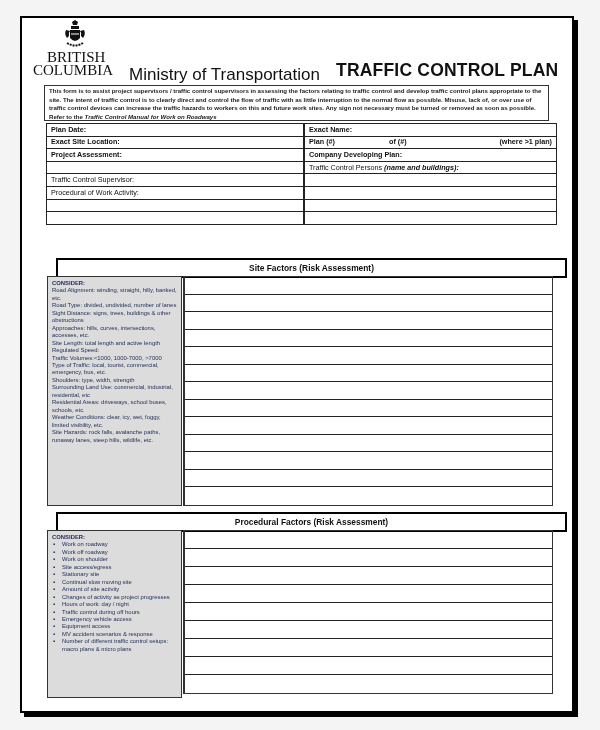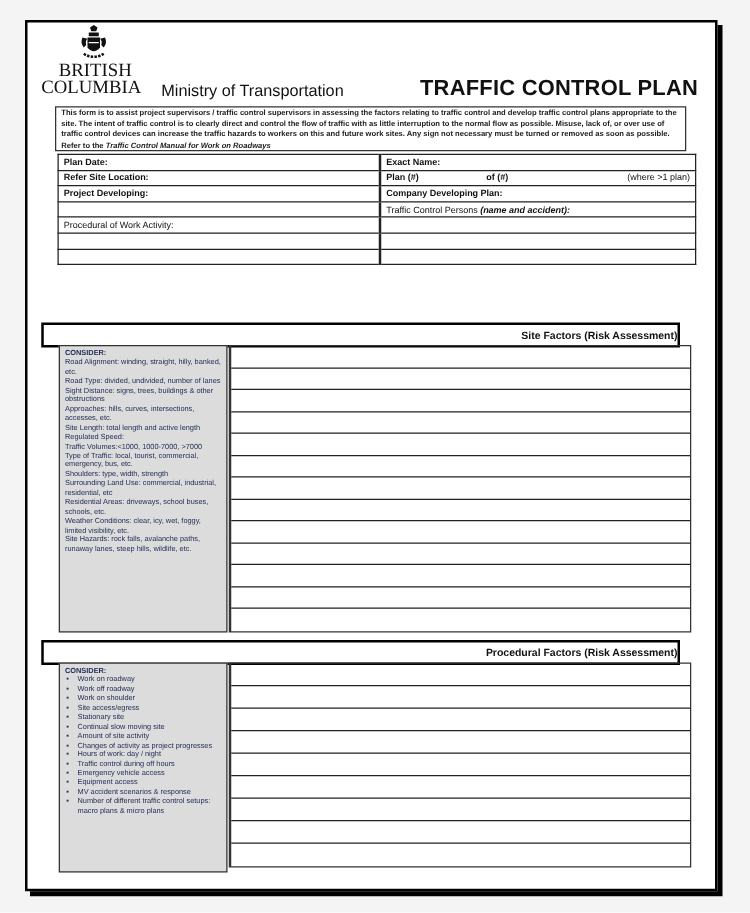--- a/index.html
+++ b/index.html
@@ -3,30 +3,30 @@
 <meta charset="utf-8">
 <style>
   html,body{margin:0;padding:0;}
   body{width:600px;height:730px;background:#f4f4f4;position:relative;overflow:hidden;font-family:"Liberation Sans",sans-serif;color:#111;}
   .page{position:absolute;left:20px;top:16px;width:550px;height:693px;background:#fff;border:2px solid #000;box-shadow:4px 4px 0 #000;}
   .abs{position:absolute;}
   .logo{left:12px;top:0px;width:92px;height:68px;}
   .crest{position:absolute;left:26px;top:2px;width:30px;height:30px;}
   .bc1{position:absolute;left:13px;top:32px;font-family:"Liberation Serif",serif;font-size:15px;letter-spacing:0px;line-height:15px;}
   .bc2{position:absolute;left:-1px;top:45px;font-family:"Liberation Serif",serif;font-size:15px;line-height:15px;}
-  .ministry{left:107px;top:47px;font-size:13px;color:#111;}
+  .ministry{left:107px;top:47px;font-size:17px;color:#111;}
   .title{left:314px;top:42px;font-size:17.5px;font-weight:bold;color:#111;letter-spacing:0.2px;}
   .intro{left:22px;top:67px;width:505px;height:36px;border:1px solid #333;background:#fff;padding:1px 4px;box-sizing:border-box;font-size:6.1px;font-weight:bold;line-height:8.6px;color:#222;}
   .intro i{font-style:italic;}
   table{border-collapse:collapse;}
   .fields{position:absolute;left:24px;top:105px;width:511px;}
   .fields td{border:1px solid #222;height:11.6px;padding:0 4px;font-size:7.2px;line-height:10px;vertical-align:middle;}
   .fields td.l{width:248px;border-right:2px solid #222;}
   .b{font-weight:bold;}
-  .sechdr{position:absolute;left:11px;width:507px;height:16px;border:2px solid #000;background:#fff;text-align:right;font-size:8.4px;font-weight:bold;line-height:16px;}
+  .sechdr{position:absolute;left:34px;width:507px;height:16px;border:2px solid #000;background:#fff;text-align:center;font-size:8.4px;font-weight:bold;line-height:16px;}
   .gray{position:absolute;left:25px;width:135px;background:#dcdcdc;border:1px solid #333;box-sizing:border-box;padding:3px 4px;font-size:5.9px;line-height:7.45px;color:#222;}
   .gray .h{font-weight:bold;}
   .lines{position:absolute;left:161px;width:370px;border:1px solid #333;border-left:2px solid #333;box-sizing:border-box;}
   .lines div{border-bottom:1px solid #222;box-sizing:border-box;}
   .lines div:last-child{border-bottom:none;}
   ul{margin:0;padding:0 0 0 10px;}
   li{list-style:none;position:relative;}
   li:before{content:"\25AA";position:absolute;left:-9px;top:0;font-size:6px;}
   .bluetext{color:#1e2a55;}
 </style>
@@ -54,30 +54,34 @@
 
   <div class="abs intro"><span>This form is to assist project supervisors / traffic control supervisors in assessing the factors relating to traffic control and develop traffic control plans appropriate to the site.  The intent of traffic control is to clearly direct and control the flow of traffic with as little interruption to the normal flow as possible.  Misuse, lack of, or over use of traffic control devices can increase the traffic hazards to workers on this and future work sites.  Any sign not necessary must be turned or removed as soon as possible.  Refer to the </span><i>Traffic Control Manual for Work on Roadways</i></div>
 
   <table class="fields">
     <tbody id="fields-body">
         <tr>
           <td class="l b">Plan Date:</td>
           <td class="b">Exact Name:</td>
         </tr>
         <tr>
-          <td class="l b">Refer Site Location:</td>
-          <td class="b"><span style="display:inline-block;width:80px">Plan (#)</span><span>of (#)</span><span style="float:right;font-weight:normal">(where &gt;1 plan)</span></td>
+          <td class="l b">Exact Site Location:</td>
+          <td class="b"><span style="display:inline-block;width:80px">Plan (#)</span><span>of (#)</span><span style="float:right;font-weight:bold">(where &gt;1 plan)</span></td>
         </tr>
         <tr>
-          <td class="l b">Project Developing:</td>
+          <td class="l b">Project Assessment:</td>
           <td class="b">Company Developing Plan:</td>
         </tr>
         <tr>
           <td class="l"></td>
-          <td class=""><span>Traffic Control Persons </span><i class="b">(name and accident):</i></td>
+          <td class=""><span>Traffic Control Persons </span><i class="b">(name and buildings):</i></td>
+        </tr>
+        <tr>
+          <td class="l">Traffic Control Supervisor:</td>
+          <td class=""></td>
         </tr>
         <tr>
           <td class="l">Procedural of Work Activity:</td>
           <td class=""></td>
         </tr>
         <tr>
           <td class="l"></td>
           <td class=""></td>
         </tr>
         <tr>

